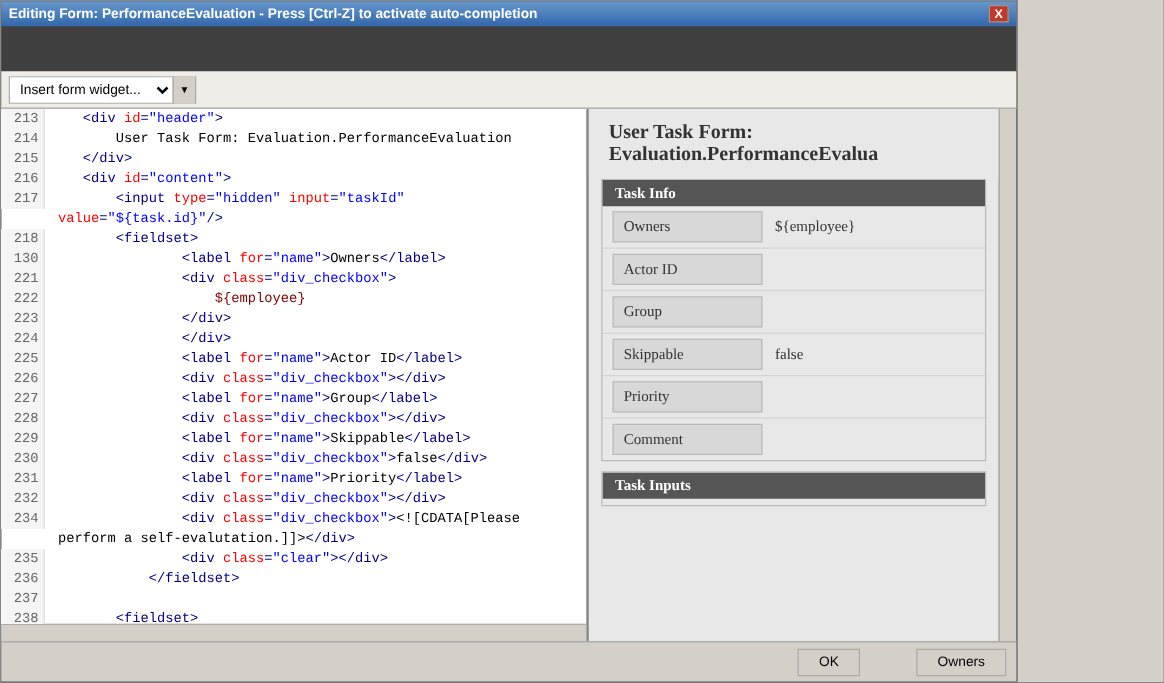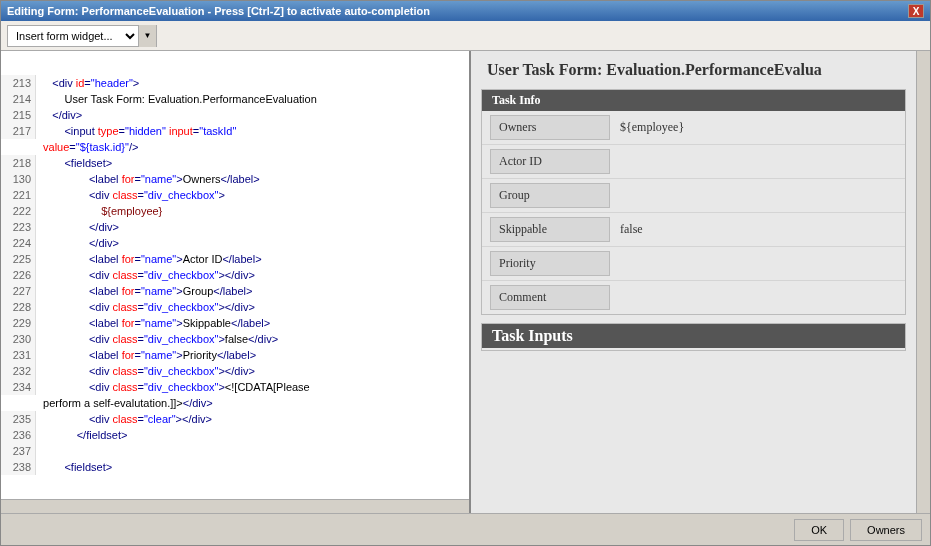--- a/index.html
+++ b/index.html
@@ -6,21 +6,21 @@
     body {
       font-family: Arial, sans-serif;
       font-size: 12px;
       background: #d4d0c8;
       width: 931px;
       height: 546px;
       overflow: hidden;
     }
 
     .window {
-      width: 931px;
+      width: 814px;
       height: 546px;
       border: 1px solid #888;
       display: flex;
       flex-direction: column;
       background: #404040;
     }
 
     .title-bar {
       background: linear-gradient(to bottom, #6699cc, #3366aa);
       color: white;
@@ -50,20 +50,21 @@
 
     .toolbar {
       display: flex;
       align-items: center;
       padding: 4px 6px;
       background: #f0ede8;
       border-bottom: 1px solid #aaa;
       flex-shrink: 0;
       height: 30px;
       gap: 2px;
+      margin-top: 36px;
     }
 
     .toolbar-dropdown {
       display: flex;
       align-items: center;
       border: 1px solid #aaa;
       background: white;
       height: 22px;
     }
 
@@ -102,24 +103,23 @@
       background: white;
       overflow: hidden;
       display: flex;
       flex-direction: column;
       border-right: 2px solid #888;
     }
 
     .code-area {
       flex: 1;
       overflow: auto;
-      font-family: Liberation Sans, sans-serif;
+      font-family: Liberation Mono, monospace;
       font-size: 11px;
       line-height: 16px;
-      margin-top: 24px;
     }
 
     .code-line {
       display: flex;
       align-items: flex-start;
       min-height: 16px;
     }
 
     .line-number {
       color: #666;
@@ -233,41 +233,42 @@
       flex-shrink: 0;
     }
 
     .btn {
       background: #d4d0c8;
       border: 1px solid #aaa;
       padding: 2px 16px;
       font-size: 11px;
       cursor: pointer;
       height: 22px;
+      margin-left: 39px;
     }
 
     .scrollbar-v {
       width: 14px;
       background: #d4d0c8;
       border-left: 1px solid #aaa;
       flex-shrink: 0;
     }
 
     .preview-outer {
       display: flex;
       flex: 1;
       overflow: hidden;
       font-family: Liberation Serif, serif;
     }
 
     .task-inputs-legend {
       background: #555;
       color: white;
       font-weight: bold;
-      font-size: 16px;
+      font-size: 12px;
       padding: 3px 10px;
       display: block;
     }
   </style>
 </head>
 <body>
 
 <div class="window">
 
   <div class="title-bar">
@@ -297,20 +298,24 @@
         <div class="code-line">
           <span class="line-number">214</span>
           <span class="line-content">        User Task Form: Evaluation.PerformanceEvaluation</span>
         </div>
 
         <div class="code-line">
           <span class="line-number">215</span>
           <span class="line-content"><span class="tag">    &lt;/div&gt;</span></span>
         </div>
 
+        <div class="code-line">
+          <span class="line-number">216</span>
+          <span class="line-content"><span class="tag">    &lt;div </span><span class="attr">id</span><span class="tag">=</span><span class="val">"content"</span><span class="tag">&gt;</span></span>
+        </div>
 
         <div class="code-line">
           <span class="line-number">217</span>
           <span class="line-content"><span class="tag">        &lt;input </span><span class="attr">type</span><span class="tag">=</span><span class="val">"hidden"</span><span class="tag"> </span><span class="attr">input</span><span class="tag">=</span><span class="val">"taskId"</span></span>
         </div>
 
         <div class="code-line">
           <span class="line-number"></span>
           <span class="line-content"> <span class="attr">value</span><span class="tag">=</span><span class="val">"${task.id}"</span><span class="tag">/&gt;</span></span>
         </div>

